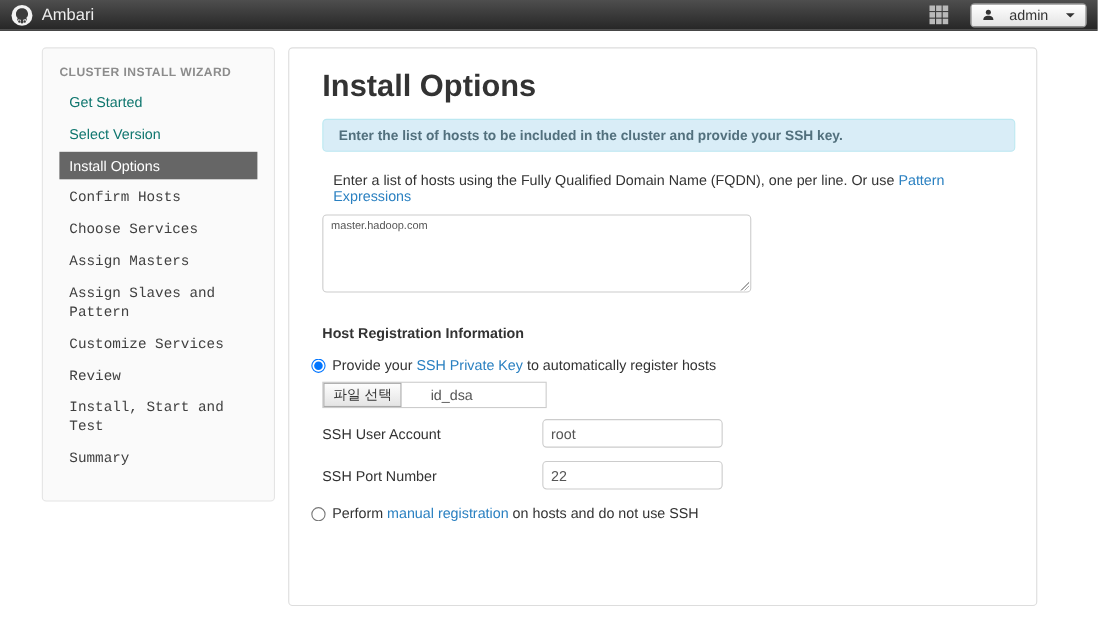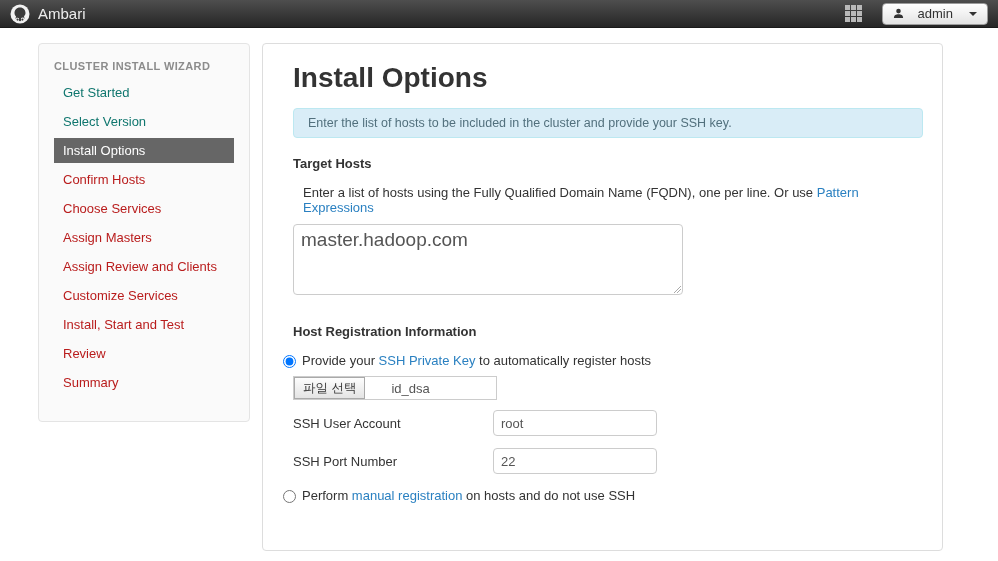--- a/index.html
+++ b/index.html
@@ -44,41 +44,41 @@
     padding:16px 0 22px;
   }
   .sidebar-title {
     padding:0 15px 8px; font-size:11px; font-weight:bold;
     color:#8c8c8c; letter-spacing:.4px;
   }
   .side-list { margin:0 15px; }
   .side-item { padding:4px 9px; margin-bottom:4px; line-height:17px; }
   .side-item.link  { color:#0f766e; cursor:pointer; }
   .side-item.active{ background:#666; color:#fff; }
-  .side-item.disabled { color:#b91c1c; }
+  .side-item.disabled { color:#404040;font-family:Liberation Mono, monospace; }
   
   .main {
     flex:1; margin-left:12px; min-height:508px;
     background:#fff; border:1px solid #dddddd; border-radius:4px;
     padding:16px 19px 26px 30px;
   }
   .page-title { font-size:28px; font-weight:bold; color:#333; margin:2px 0 14px; }
   .alert-info {
     background:#d9edf7; border:1px solid #bce8f1; border-radius:4px;
-    padding:7px 14px; color:#52707d; font-size:12.5px; margin-bottom:18px;
+    padding:7px 14px; color:#52707d; font-size:12.5px; margin-bottom:18px;font-weight:bold;
   }
   .section-heading { font-weight:bold; font-size:13px; margin:16px 0 14px; }
   .indent { margin-left:10px; }
   a.link { color:#2a80c1; text-decoration:none; cursor:pointer; }
   .desc { margin-bottom:9px; }
   .box-wrap { position:relative; display:inline-block; }
   textarea.hosts-area {
     width:390px; height:71px; resize:none;
     border:1px solid #ccc; border-radius:4px; padding:4px 7px;
-    font-family:"Liberation Sans", sans-serif; font-size:19px; color:#555;
+    font-family:"Liberation Sans", sans-serif; font-size:10px; color:#555;
     outline:none; display:block;
   }
   .resize-grip {
     position:absolute; right:2px; bottom:2px; width:9px; height:9px;
     background:
       linear-gradient(135deg, transparent 0 56%, #aaa 56% 64%, transparent 64% 74%, #aaa 74% 82%, transparent 82%);
     cursor:nwse-resize;
   }
   
   .radio-row { display:flex; align-items:flex-start; gap:6px; margin:14px 0 8px -10px; }
@@ -160,35 +160,34 @@
 
   <div class="sidebar">
     <div class="sidebar-title">CLUSTER INSTALL WIZARD</div>
     <div class="side-list">
       <div class="side-item link">Get Started</div>
       <div class="side-item link">Select Version</div>
       <div class="side-item active">Install Options</div>
       <div class="side-item disabled">Confirm Hosts</div>
       <div class="side-item disabled">Choose Services</div>
       <div class="side-item disabled">Assign Masters</div>
-      <div class="side-item disabled">Assign Review and Clients</div>
+      <div class="side-item disabled">Assign Slaves and Pattern</div>
       <div class="side-item disabled">Customize Services</div>
+      <div class="side-item disabled">Review</div>
       <div class="side-item disabled">Install, Start and Test</div>
-      <div class="side-item disabled">Review</div>
       <div class="side-item disabled">Summary</div>
     </div>
   </div>
 
   <div class="main">
     <div class="page-title">Install Options</div>
 
     <div class="alert-info">Enter the list of hosts to be included in the cluster and provide your SSH key.</div>
 
     
-    <div class="section-heading">Target Hosts</div>
     <div class="desc indent"><span>Enter a list of hosts using the Fully Qualified Domain Name (FQDN), one per line. Or use </span><a class="link">Pattern Expressions</a></div>
 
     <div class="box-wrap">
       <textarea class="hosts-area" spellcheck="false" style="">master.hadoop.com</textarea>
       <div class="resize-grip"></div>
     </div>
 
     
     <div class="section-heading" style="margin-top:26px;">Host Registration Information</div>
 

